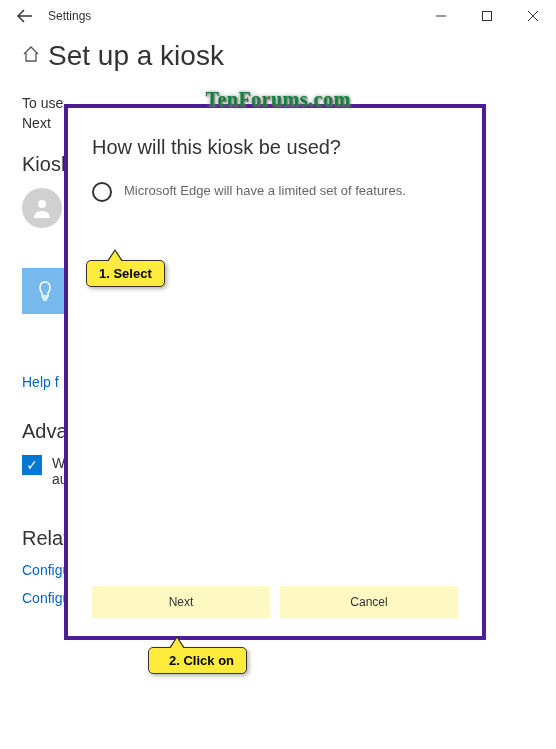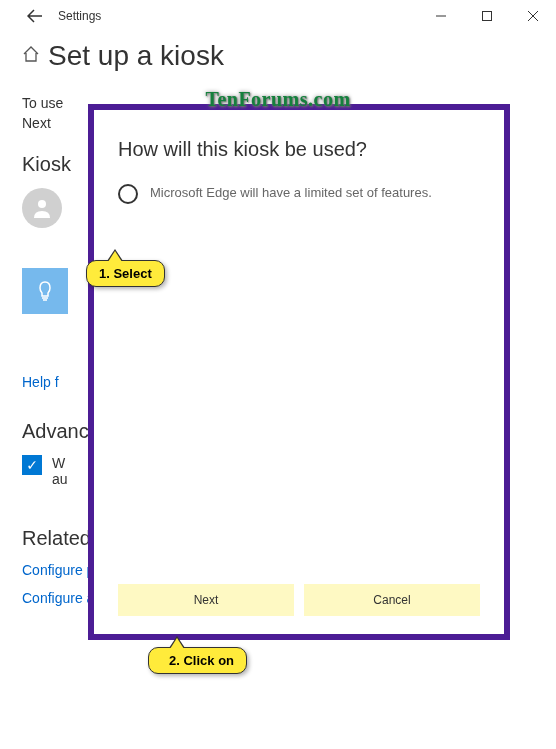--- a/index.html
+++ b/index.html
@@ -1,48 +1,48 @@
 <!DOCTYPE html>
 <html><head>
   <meta charset="utf-8">
   <style>
     * { margin: 0; padding: 0; box-sizing: border-box; font-family: "Segoe UI", Arial, sans-serif; }
     body { width: 556px; height: 749px; background: #fff; position: relative; overflow: hidden; }
     
-    .titlebar { height: 32px; display: flex; align-items: center; padding-left: 20px; }
+    .titlebar { height: 32px; display: flex; align-items: center; padding-left: 10px; }
     .back-btn { width: 30px; height: 30px; display: flex; align-items: center; justify-content: center; font-size: 16px; color: #333; }
     .title { font-size: 12px; color: #333; margin-left: 8px; }
     .win-controls { margin-left: auto; display: flex; }
     .win-btn { width: 46px; height: 32px; display: flex; align-items: center; justify-content: center; color: #333; }
     
     .content { padding: 8px 22px; }
     .page-header { display: flex; align-items: center; gap: 8px; margin-bottom: 22px; }
     .home-icon { font-size: 18px; color: #555; }
     .page-title { font-size: 28px; font-weight: 300; color: #333; }
     
     .body-text { font-size: 14px; color: #333; line-height: 1.4; margin-bottom: 20px; }
     .section-heading { font-size: 20px; font-weight: 400; color: #333; margin-top: 20px; margin-bottom: 12px; }
     .avatar { width: 40px; height: 40px; border-radius: 50%; background: #d0d0d0; display: flex; align-items: center; justify-content: center; margin-bottom: 40px; }
     .tip-box { width: 46px; height: 46px; background: #76b9ed; display: flex; align-items: center; justify-content: center; margin-bottom: 60px; }
     .link { color: #0066cc; font-size: 14px; display: block; margin-bottom: 12px; }
     .checkbox-row { display: flex; gap: 10px; font-size: 14px; color: #333; margin-bottom: 20px; }
     .checkbox { width: 20px; height: 20px; background: #0078d4; color: #fff; display: flex; align-items: center; justify-content: center; font-size: 14px; flex-shrink: 0; }
     
-    .dialog { position: absolute; left: 64px; top: 104px; width: 422px; height: 536px; background: #fff; border: 6px solid #4c1d95; padding: 28px 24px 18px; display: flex; flex-direction: column; margin-left: 24px; }
+    .dialog { position: absolute; left: 64px; top: 104px; width: 422px; height: 536px; background: #fff; border: 4px solid #4c1d95; padding: 28px 24px 18px; display: flex; flex-direction: column; }
     .dialog-title { font-size: 20px; font-weight: 400; color: #333; margin-bottom: 22px; }
     .radio-option { display: flex; gap: 12px; margin-bottom: 18px; align-items: flex-start; }
     .radio { width: 20px; height: 20px; border-radius: 50%; border: 2px solid #333; position: relative; flex-shrink: 0; margin-top: 1px; }
     .radio.selected { border-color: #0078d4; }
     .radio.selected::after { content: ''; position: absolute; top: 3px; left: 3px; width: 10px; height: 10px; border-radius: 50%; background: #0078d4; }
     .radio-label { font-size: 15px; color: #333; }
     .radio-desc { font-size: 13px; color: #666; margin-top: 2px; }
     .dialog-buttons { margin-top: auto; display: flex; gap: 10px; }
     .dialog-btn { flex: 1; height: 32px; background: #fef9c3; border: none; font-size: 12px; color: #333; }
     
-    .callout { position: absolute; background: #ffeb3b; border: 1px solid #333; border-radius: 10px; padding: 5px 12px; font-size: 13px; font-weight: bold; color: #000; box-shadow: 2px 2px 4px rgba(0,0,0,.3); }
+    .callout { position: absolute; background: #ffeb3b; border: 1px solid #333; border-radius: 5px; padding: 5px 12px; font-size: 13px; font-weight: bold; color: #000; box-shadow: 2px 2px 4px rgba(0,0,0,.3); }
     .callout::before { content: ''; position: absolute; width: 0; height: 0; }
     .callout1 { left: 86px; top: 260px; }
     .callout1::before { top: -12px; left: 20px; border-left: 8px solid transparent; border-right: 8px solid transparent; border-bottom: 12px solid #333; }
     .callout1::after { content: ''; position: absolute; top: -10px; left: 21px; width: 0; height: 0; border-left: 7px solid transparent; border-right: 7px solid transparent; border-bottom: 11px solid #ffeb3b; }
     .callout2 { left: 148px; top: 647px; padding-left: 20px; }
     .callout2::before { top: -12px; left: 20px; border-left: 8px solid transparent; border-right: 8px solid transparent; border-bottom: 12px solid #333; }
     .callout2::after { content: ''; position: absolute; top: -10px; left: 21px; width: 0; height: 0; border-left: 7px solid transparent; border-right: 7px solid transparent; border-bottom: 11px solid #ffeb3b; }
     
     .watermark { position: absolute; top: 88px; left: 50%; transform: translateX(-50%); font-size: 20px; font-weight: bold; color: #15803d; text-shadow: 0 0 4px #888, 1px 1px 2px #666; font-family: Georgia, serif; letter-spacing: 0.5px; pointer-events: none; }
   </style>

